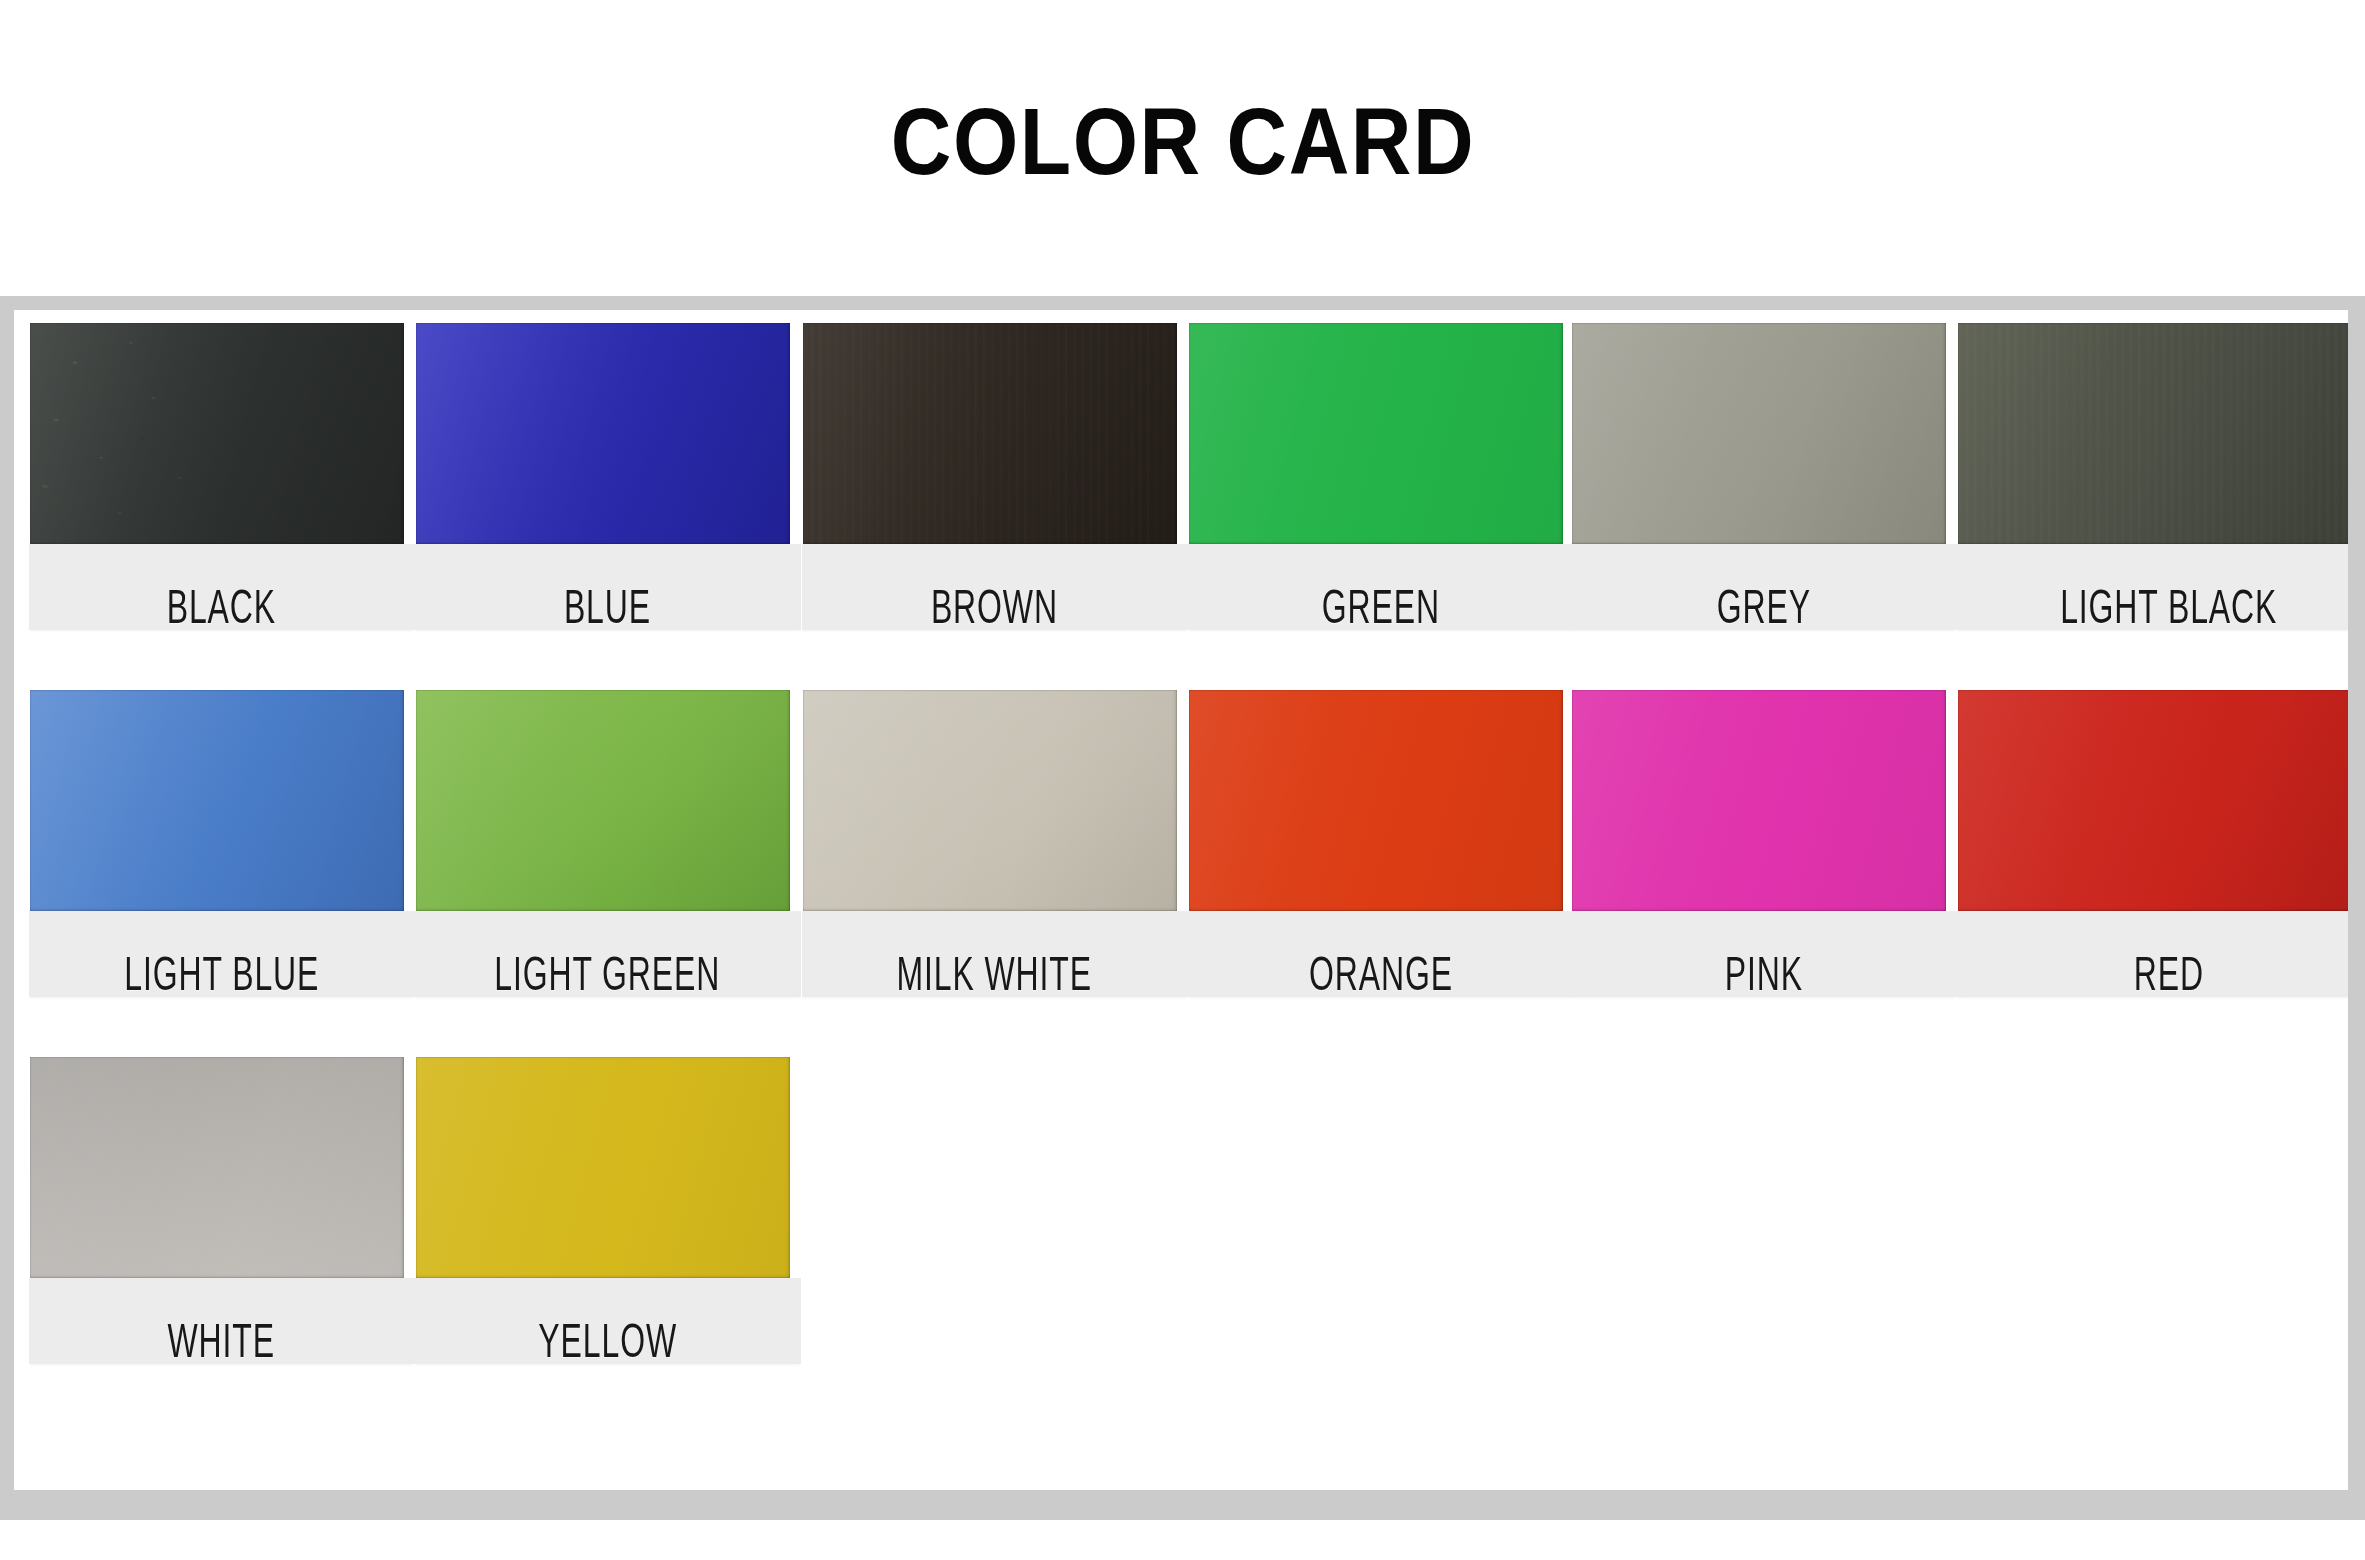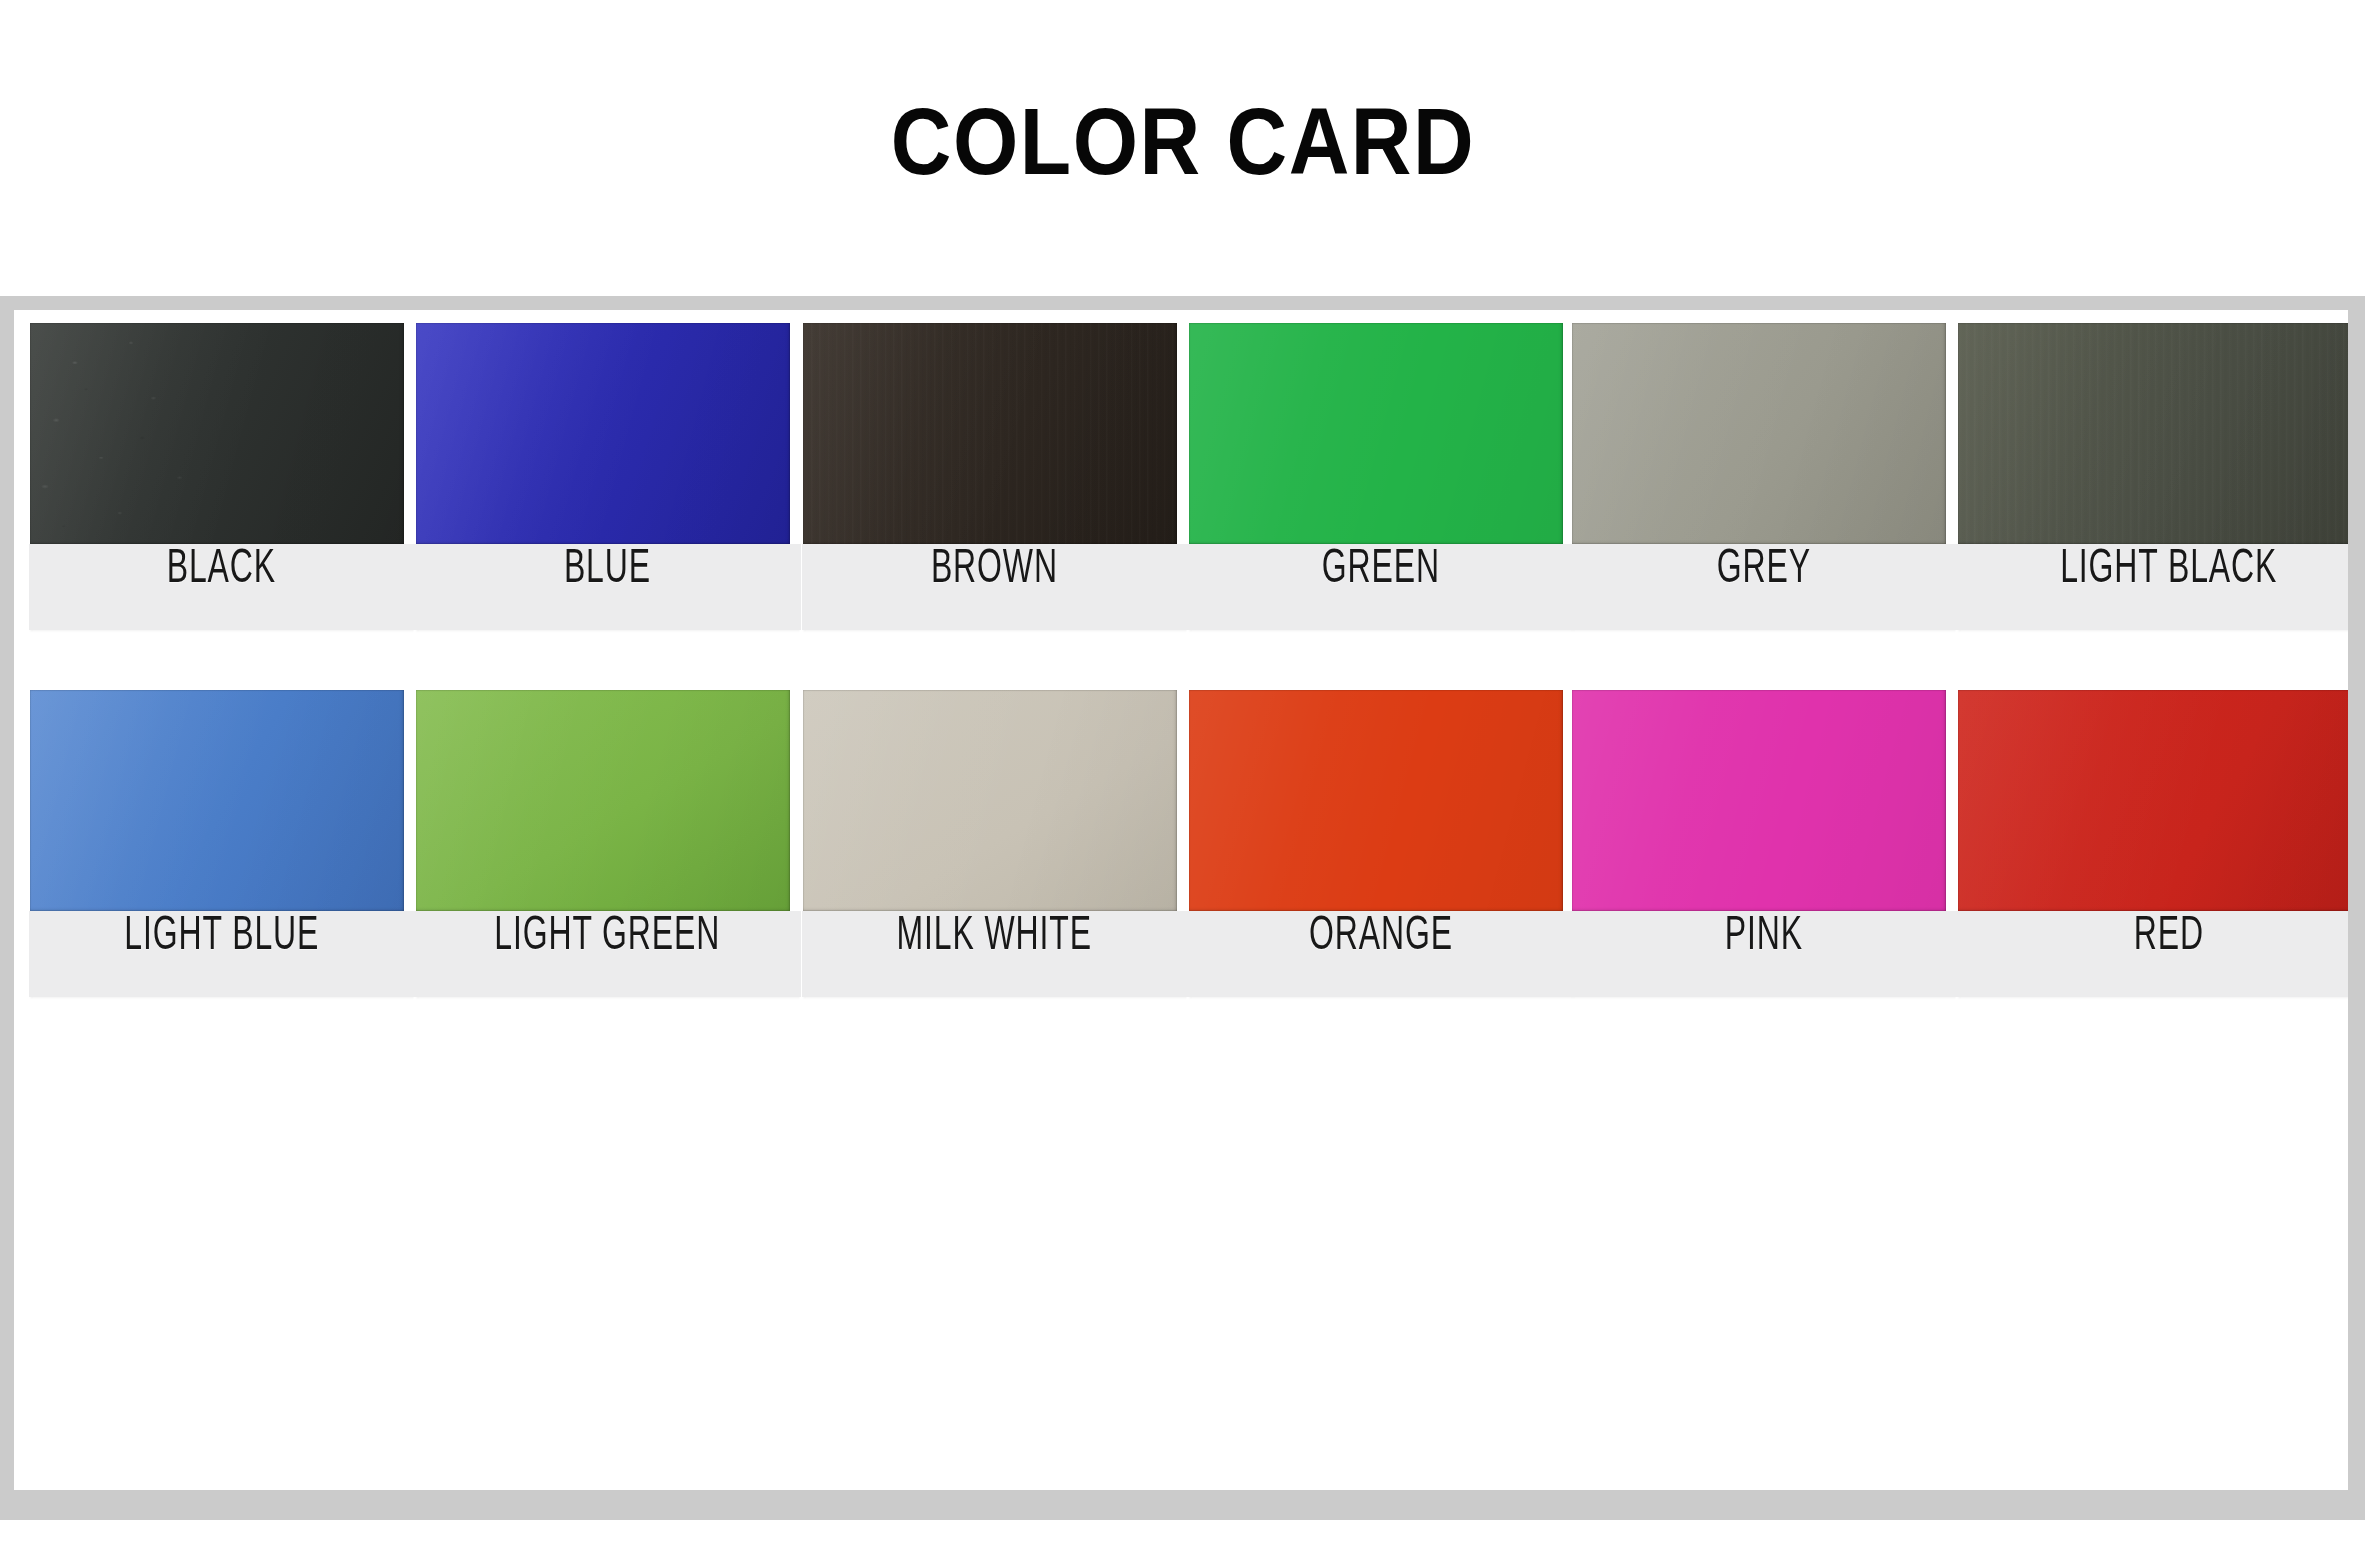--- a/index.html
+++ b/index.html
@@ -143,21 +143,21 @@
 
   
   .plate {
     position: absolute;
     top: 221px;
     left: 0;
     height: 86px;
     background: #ececed;
     box-shadow: 0 1.5px 2.2px -0.7px rgba(0,0,0,0.07);
     display: flex;
-    align-items: flex-start;
+    align-items: flex-end;
     justify-content: center;
   }
   .plate .label {
     font-family: "Liberation Sans", sans-serif;
     font-size: 40px;
     font-weight: 400;
     letter-spacing: 1.1px;
     color: #181818;
     transform: scaleX(0.80) scaleY(1.18);
     white-space: nowrap;
@@ -294,16 +294,38 @@
             <div class="chip">
               <div class="fill" style="background: linear-gradient(120deg, rgb(207, 39, 30) 0%, rgb(200, 36, 28) 60%, rgb(184, 30, 24) 100%);"></div>
               <div class="sheen"></div>
               <div class="edge"></div>
             </div>
             <div class="plate" style="left: -1.5px; width: 424px;">
               <span class="label">RED</span>
             </div>
           </div>
         </div>
+      <div class="row">
+          <div class="cell" style="left: 0px; width: 374px;">
+            <div class="chip">
+              <div class="fill" style="background: linear-gradient(160deg, rgb(169, 166, 162) 0%, rgb(182, 179, 175) 42%, rgb(198, 195, 191) 100%);"></div>
+              <div class="sheen"></div>
+              <div class="edge"></div>
+            </div>
+            <div class="plate" style="left: -1.5px; width: 386px;">
+              <span class="label">WHITE</span>
+            </div>
+          </div>
+          <div class="cell" style="left: 386px; width: 374px;">
+            <div class="chip">
+              <div class="fill" style="background: rgb(212, 184, 28);"></div>
+              <div class="sheen"></div>
+              <div class="edge"></div>
+            </div>
+            <div class="plate" style="left: -1.5px; width: 386px;">
+              <span class="label">YELLOW</span>
+            </div>
+          </div>
+        </div>
     </div>
   </div>
 </div>
 
 
 </body></html>

